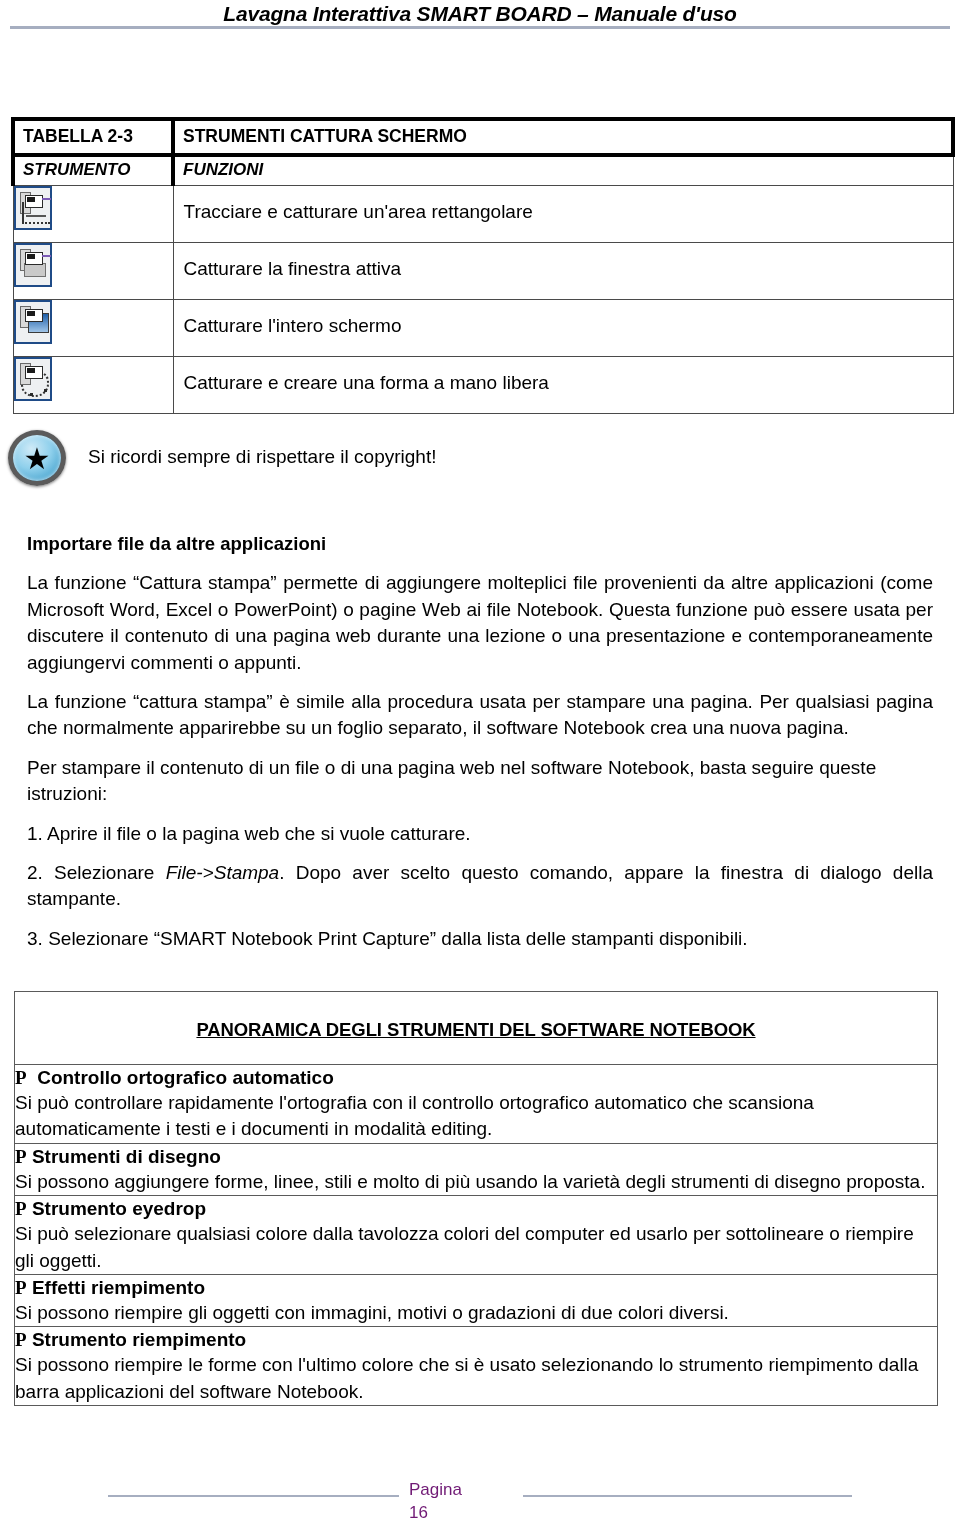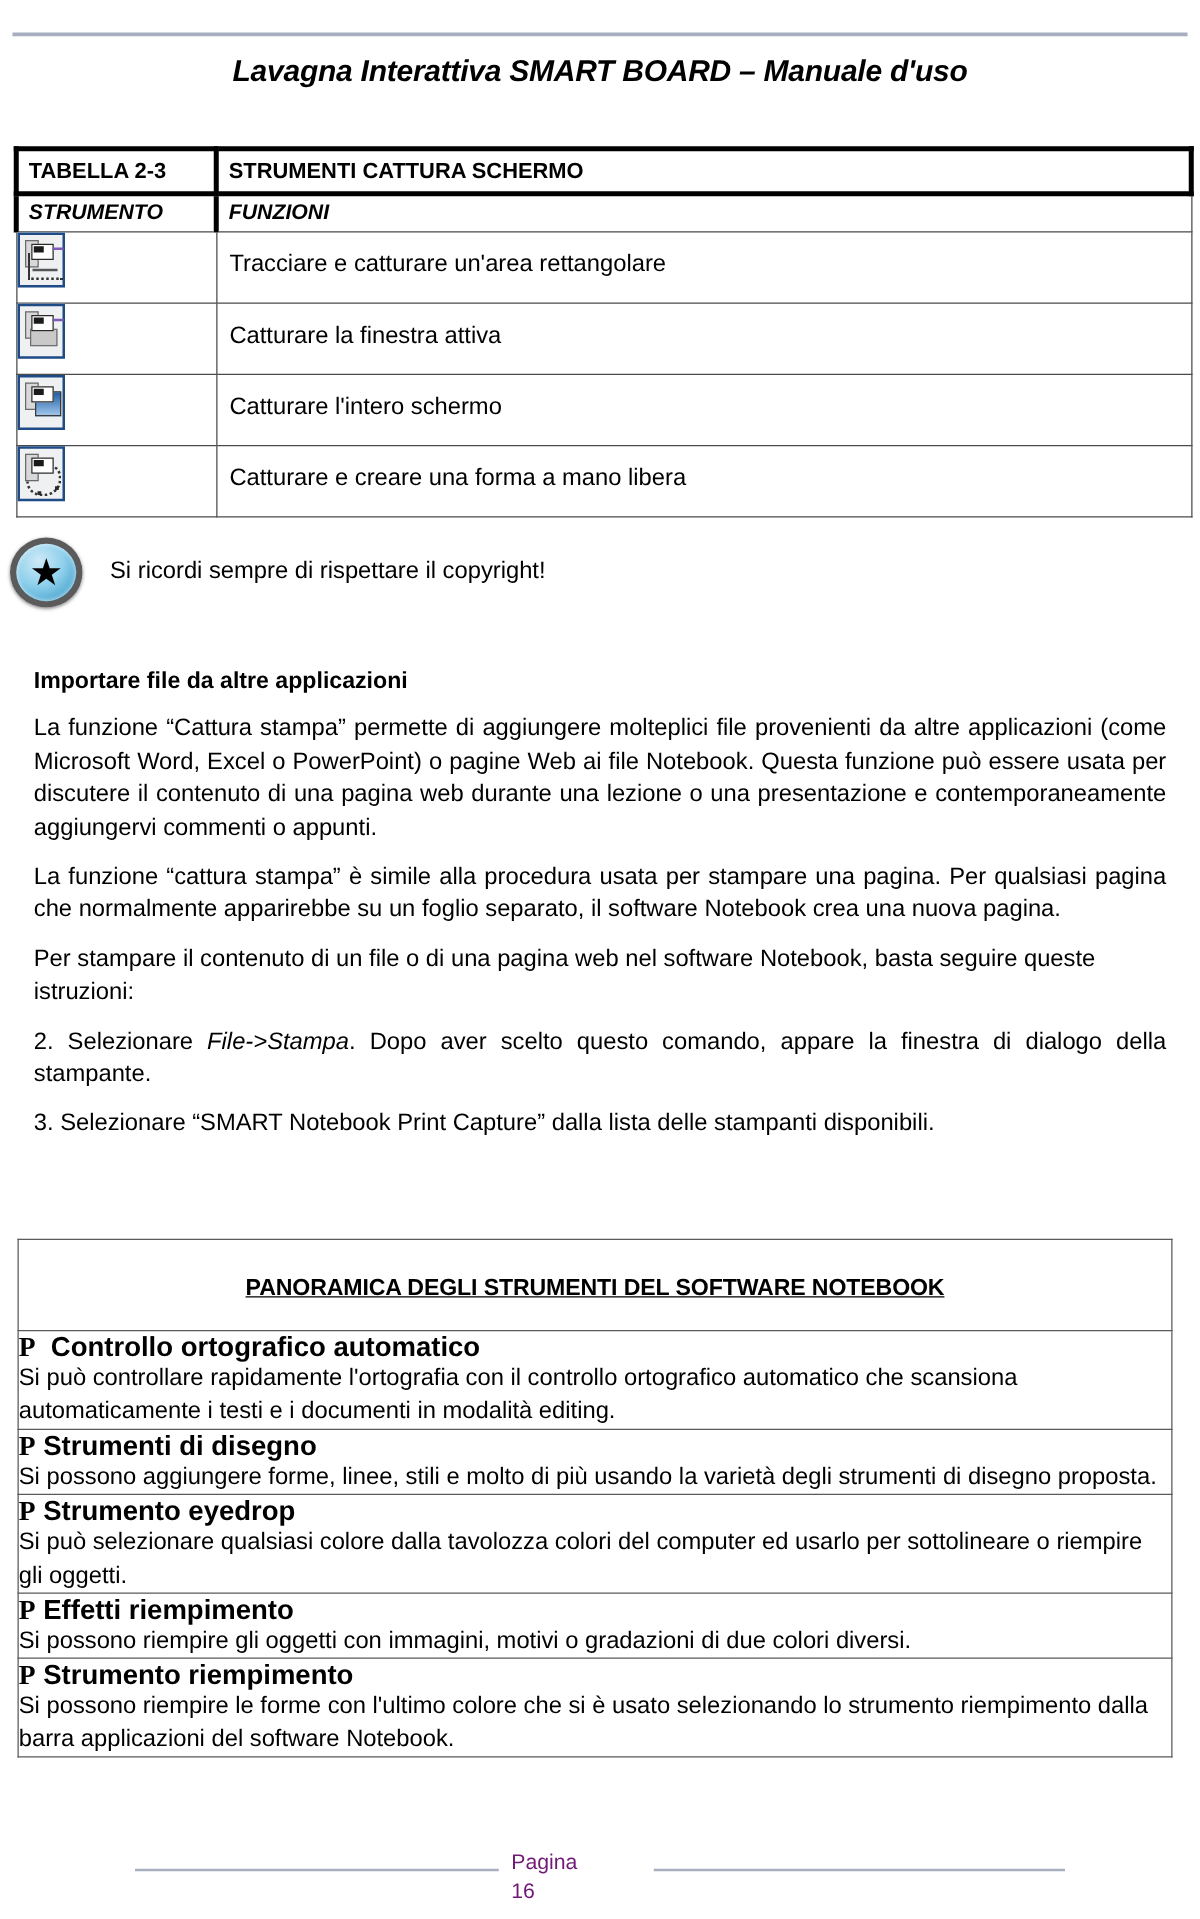--- a/index.html
+++ b/index.html
@@ -21,25 +21,24 @@
     position: absolute;
     top: 0;
     left: 0;
     width: 960px;
     height: 34px;
   }
   .doc-header-title {
     text-align: center;
     font-weight: bold;
     font-style: italic;
-    font-size: 24px;
+    font-size: 21px;
     letter-spacing: -0.2px;
     line-height: 24px;
     padding-top: 2px;
-    margin-top: 44px;
   }
   .doc-header-rule {
     position: absolute;
     top: 26px;
     left: 10px;
     width: 940px;
     height: 3px;
     background: #a6aec0;
   }
 
@@ -248,21 +247,21 @@
     text-align: center;
     font-weight: bold;
     font-size: 18.5px;
     text-decoration: underline;
     padding-top: 27px;
     letter-spacing: -0.1px;
   }
   .ov-item { padding: 2px 6px 4px 8px; }
   .ov-item-head {
     font-weight: bold;
-    font-size: 22px;
+    font-size: 19px;
     line-height: 25px;
   }
   .ov-bullet {
     font-family: "Liberation Serif", serif;
     font-weight: bold;
   }
   .ov-item-body {
     font-size: 19px;
     line-height: 26.4px;
   }
@@ -396,20 +395,24 @@
     <div class="star-glyph">★</div>
   </div>
   <div class="note-text">Si ricordi sempre di rispettare il copyright!</div>
 </div>
 
 <div class="prose">
   <p class="lead-bold">Importare file da altre applicazioni</p>
   <p class="just">La funzione “Cattura stampa” permette di aggiungere molteplici file provenienti da altre applicazioni (come Microsoft Word, Excel o PowerPoint) o pagine Web ai file Notebook. Questa funzione può essere usata per discutere il contenuto di una pagina web durante una lezione o una presentazione e contemporaneamente aggiungervi commenti o appunti.</p>
   <p class="just">La funzione “cattura stampa” è simile alla procedura usata per stampare una pagina. Per qualsiasi pagina che normalmente apparirebbe su un foglio separato, il software Notebook crea una nuova pagina.</p>
   <p>Per stampare il contenuto di un file o di una pagina web nel software Notebook, basta seguire queste istruzioni:</p>
+  <p>
+    <span>1.</span>
+    <span>Aprire il file o la pagina web che si vuole catturare.</span>
+  </p>
   <p class="just">
     <span>2.</span>
     <span>Selezionare </span><span class="italic-inline">File-&gt;Stampa</span><span>. Dopo aver scelto questo comando, appare la finestra di dialogo della stampante.</span>
   </p>
   <p>
     <span>3.</span>
     <span>Selezionare “SMART Notebook Print Capture” dalla lista delle stampanti disponibili.</span>
   </p>
 </div>
 

